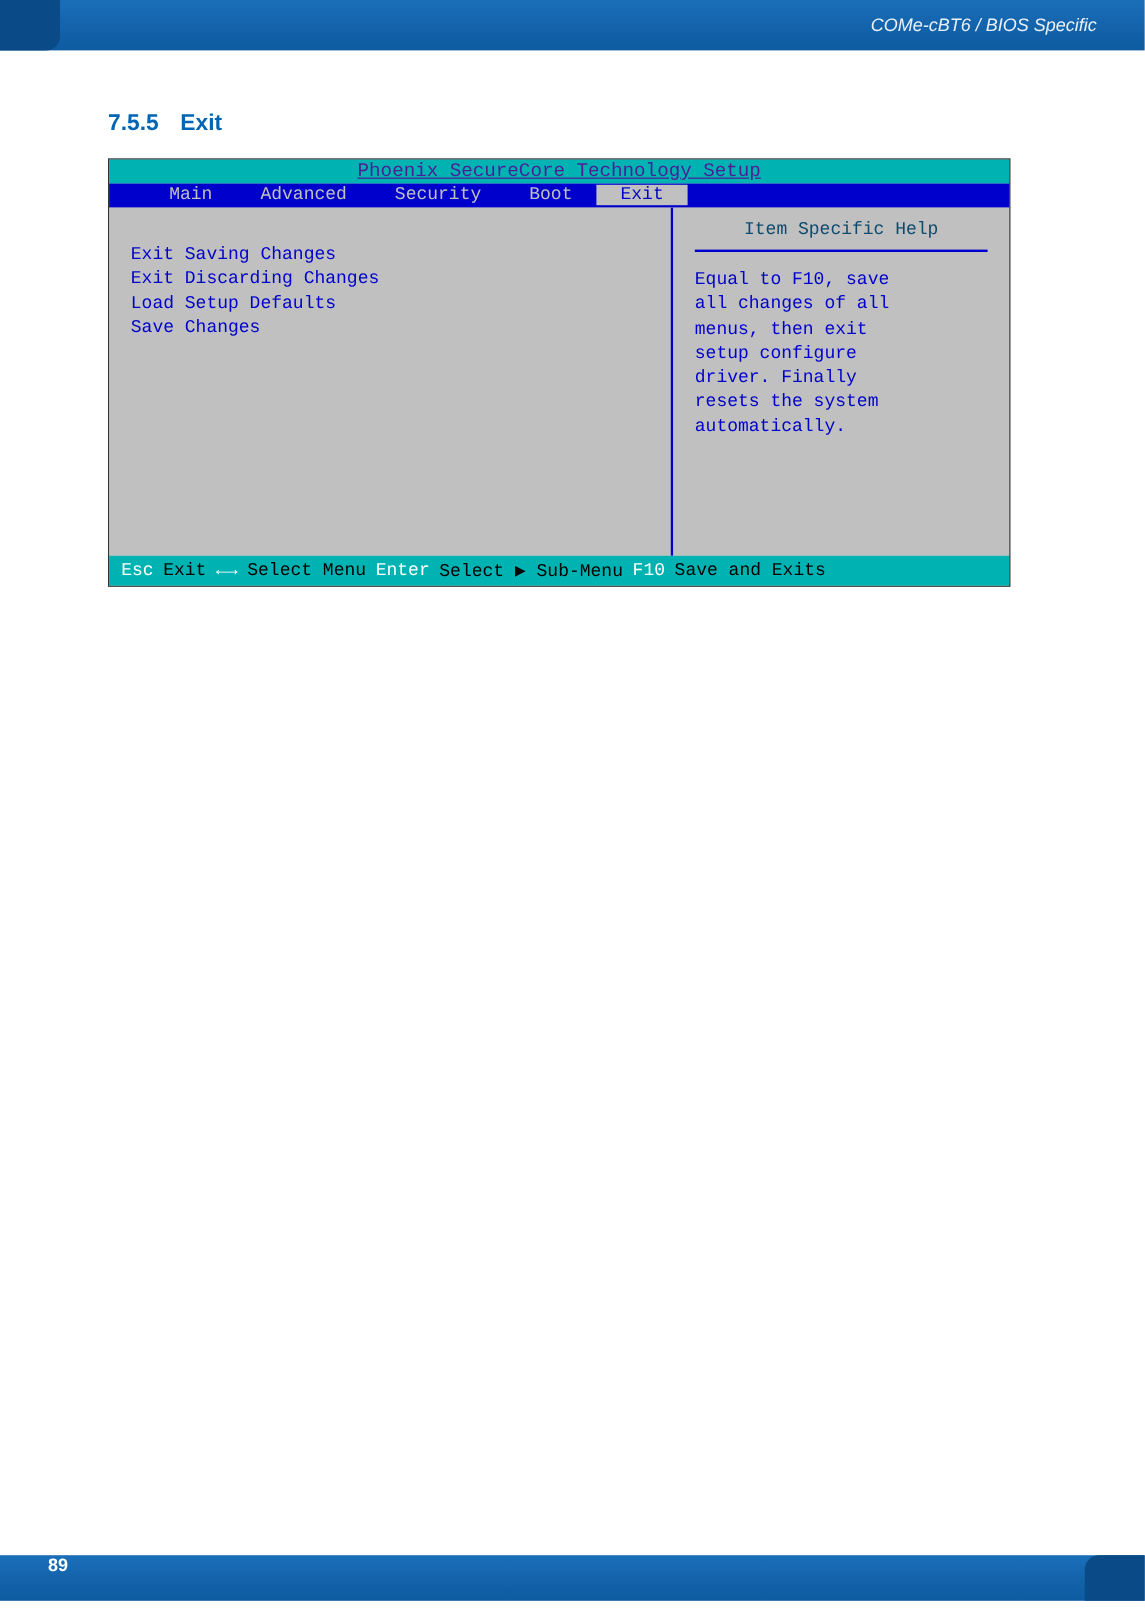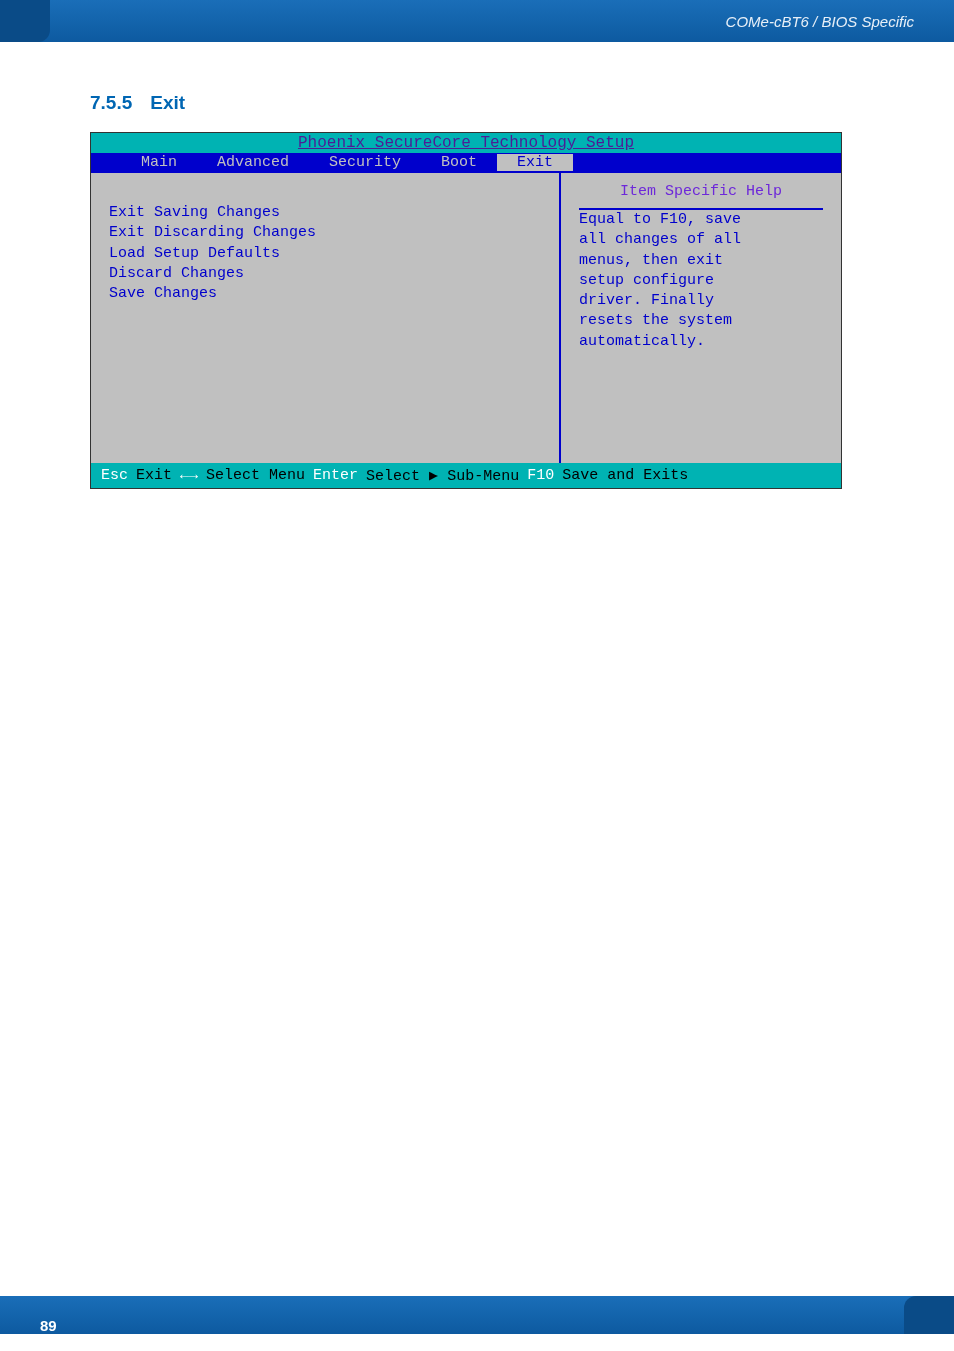--- a/index.html
+++ b/index.html
@@ -84,24 +84,25 @@
       color: #0000cc;
       line-height: 1.35;
       white-space: nowrap;
     }
     .bios-side {
       width: 280px;
       background: #c0c0c0;
       padding: 10px 18px;
     }
     .bios-side-title {
-      color: #6d28d9;
+      color: #0c4a6e;
       text-align: center;
       padding-bottom: 8px;
       border-bottom: 2px solid #0000cc;
+      margin-bottom: 14px;
     }
     .bios-help-text {
       color: #0000cc;
       line-height: 1.35;
       white-space: pre-line;
     }
     .bios-footer {
       background: #00b3b3;
       color: #000;
       padding: 3px 10px;
@@ -118,21 +119,21 @@
       position: absolute;
       left: 0;
       bottom: 0;
       width: 100%;
       height: 55px;
     }
     .footer-bar {
       background: linear-gradient(to bottom, #1a6eb8, #0d5aa0);
       height: 38px;
       display: flex;
-      align-items: flex-end;
+      align-items: flex-start;
       padding-left: 40px;
       color: #fff;
       font-weight: bold;
       font-size: 15px;
     }
     .footer-border-right {
       position: absolute;
       right: 0;
       bottom: 17px;
       width: 50px;
@@ -161,21 +162,20 @@
       <span class="bios-tab">Advanced</span>
       <span class="bios-tab">Security</span>
       <span class="bios-tab">Boot</span>
       <span class="bios-tab sel">Exit</span>
     </div>
     <div class="bios-body">
       <div class="bios-main">
         <div class="bios-item">Exit Saving Changes</div>
         <div class="bios-item">Exit Discarding Changes</div>
         <div class="bios-item">Load Setup Defaults</div>
-        <div class="bios-item">Discard Changes</div>
         <div class="bios-item">Save Changes</div>
       </div>
       <div class="bios-side">
         <div class="bios-side-title">Item Specific Help</div>
         <div class="bios-help-text">Equal to F10,  save
 all changes of all
 menus, then exit
 setup configure
 driver. Finally
 resets the system

